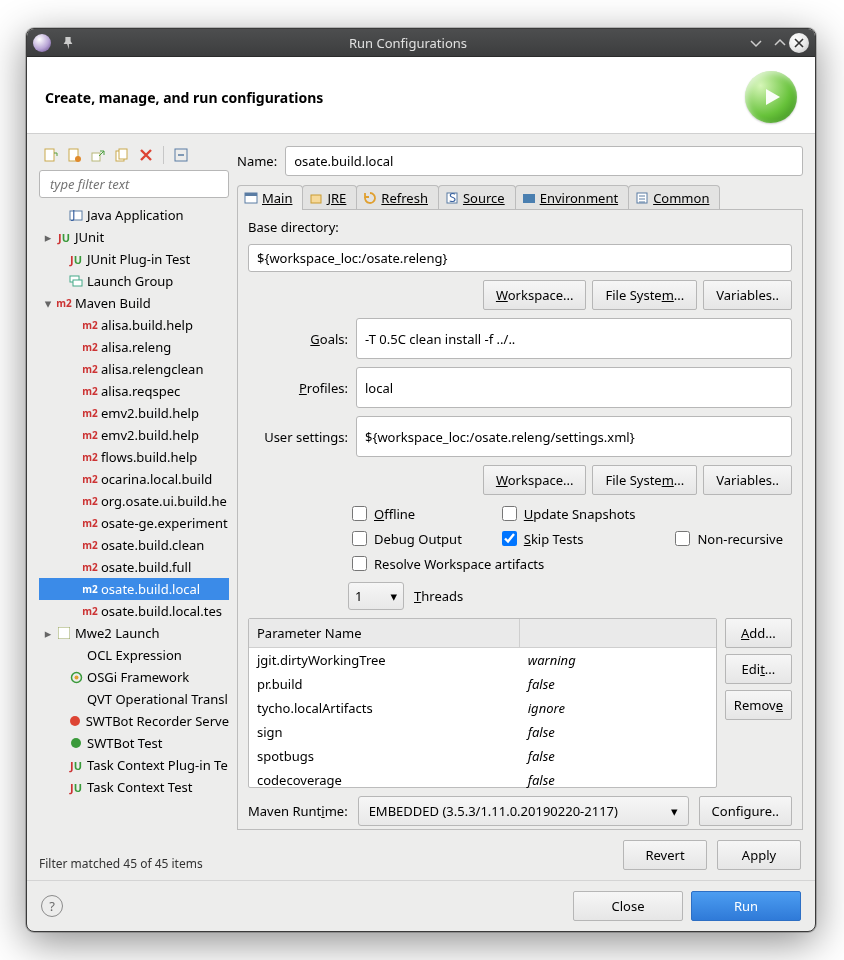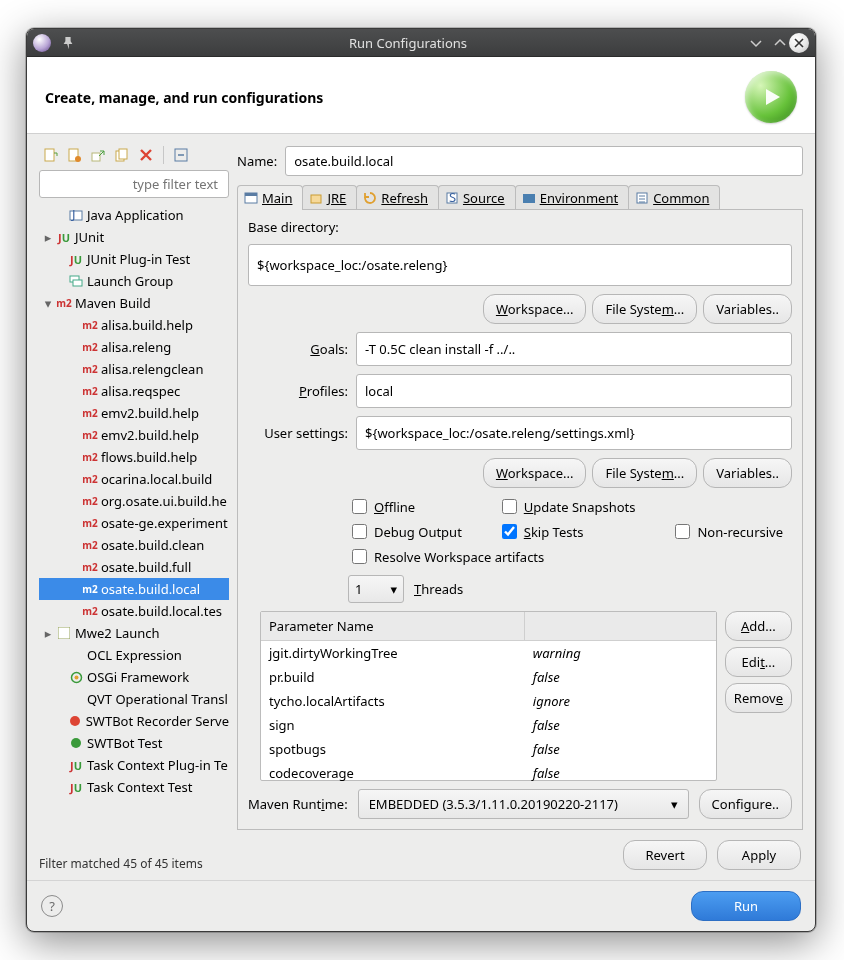--- a/index.html
+++ b/index.html
@@ -15,21 +15,21 @@
   .dlg-header { background:#fff; padding:14px 18px 10px 18px; display:flex;align-items:center;border-bottom:1px solid #d0d0d0; min-height:68px;}
   .dlg-header .t { font-weight:bold; font-size:14px; flex:1;}
   .runicon { width:52px;height:52px;border-radius:50%;background:radial-gradient(circle at 30% 28%,#d6f6b8,#67c23a 58%,#2f7d17);display:flex;align-items:center;justify-content:center;box-shadow:inset 2px 3px 6px rgba(255,255,255,.6),0 1px 2px rgba(0,0,0,.2);}
   .runicon svg { width:24px;height:24px;}
   .content { flex:1; display:flex; padding:10px 12px 8px 12px; gap:8px; overflow:hidden;}
   .leftpane { width:190px; display:flex; flex-direction:column;}
   .toolbar { display:flex;align-items:center;gap:6px;padding:2px 2px 6px 2px;}
   .toolbar .tbtn { width:18px;height:18px;display:flex;align-items:center;justify-content:center;}
   .toolbar .sep { width:1px;height:18px;background:#c7c7c7;margin:0 2px;}
   .filter { height:28px;border:1px solid #b7b7b7;border-radius:3px;background:#fff;padding:3px 8px;margin-bottom:6px;}
-  .filter input { width:100%;border:none;outline:none;color:#0369a1;background:transparent;text-align:right;}
+  .filter input { width:100%;border:none;outline:none;font-style:italic;color:#0369a1;background:transparent;}
   .tree { flex:1; overflow:hidden;font-size:13px;}
   .tree .row { display:flex;align-items:center;height:22px;white-space:nowrap;overflow:hidden;padding-left:2px;}
   .tree .row.sel { background:#3b8be8;color:#fff;}
   .tree .arrow { width:14px;display:inline-flex;justify-content:center;color:#666;}
   .tree .ic { width:18px;display:inline-flex;justify-content:center;margin-right:2px;}
   .tree .lvl1 { padding-left:14px;}
   .tree .lvl2 { padding-left:28px;}
   .m2 { color:#c33;font-weight:bold;font-size:10px;}
   .row.sel .m2 { color:#fff;}
   .filterstatus { font-size:12px;color:#333;padding-top:4px;}
@@ -39,30 +39,30 @@
   .txt { flex:1;height:30px;border:1px solid #b7b7b7;border-radius:3px;background:#fff;padding:4px 8px;}
   .tabs { display:flex;align-items:flex-end;height:26px;position:relative;}
   .tabs::after{content:"";position:absolute;left:0;right:0;bottom:0;height:1px;background:#bcbcbc;}
   .tab { display:flex;align-items:center;gap:4px;padding:3px 10px 3px 6px;background:#e3e3e2;border:1px solid #bcbcbc;border-bottom:none;border-top-left-radius:4px;border-top-right-radius:4px;margin-right:-1px;position:relative;text-decoration:underline;}
   .tab.active { background:#ededec; z-index:2;}
   .tab .ticn { width:14px;height:14px;display:inline-flex;}
   .pane { border:1px solid #bcbcbc;border-top:none;background:#ededec;padding:8px 10px 10px 10px;display:flex;flex-direction:column;gap:8px;flex:1;overflow:hidden;}
   .lbl { font-size:13px;}
   .u { text-decoration:underline;}
   .btnrow { display:flex;gap:6px;justify-content:flex-end;}
-  .btn { height:30px;padding:0 12px;border:1px solid #b6b6b6;border-radius:12px;background:linear-gradient(#f6f6f6,#e6e6e6);display:inline-flex;align-items:center;justify-content:center;min-width:84px;}
+  .btn { height:30px;padding:0 12px;border:1px solid #b6b6b6;border-radius:2px;background:linear-gradient(#f6f6f6,#e6e6e6);display:inline-flex;align-items:center;justify-content:center;min-width:84px;}
   .btn.blue { background:linear-gradient(#4c9df1,#2f7ad8);border-color:#2d6fc4;color:#fff;}
   .grid { display:grid;grid-template-columns:100px 1fr;gap:8px;align-items:center;}
-  .grid .txt{height:34px;}
+  .grid .txt{height:41px;}
   .checks { display:grid;grid-template-columns:auto auto auto;gap:4px 27px;margin-left:100px;}
   .chk { display:flex;align-items:center;gap:4px;}
   .chk input { width:15px;height:15px;}
   .threads { display:flex;align-items:center;gap:10px;margin-left:100px;}
   .spin { width:56px;height:28px;border:1px solid #b7b7b7;border-radius:3px;background:linear-gradient(#f6f6f6,#e8e8e8);display:flex;align-items:center;padding:0 6px;justify-content:space-between;}
-  .paramtbl { display:flex;gap:8px;margin-left:12px;}
+  .paramtbl { display:flex;gap:8px;}
   .tbl { flex:1;border:1px solid #bcbcbc;background:#fff;border-radius:2px;display:flex;flex-direction:column;max-height:170px;}
   .tbl .hdr { display:flex;background:#eaeaea;border-bottom:1px solid #cfcfcf;}
   .tbl .hdr div { padding:5px 8px;font-size:13px;}
   .tbl .hdr .c1{flex:0 0 58%;border-right:1px solid #cfcfcf;}
   .tbl .hdr .c2{flex:1;}
   .tbl .body .r{display:flex;}
   .tbl .body .r div{padding:3px 8px;}
   .tbl .body .c1{flex:0 0 58%;}
   .tbl .body .c2{flex:1;font-style:italic;}
   .sidebtns { display:flex;flex-direction:column;gap:6px;}
@@ -565,17 +565,18 @@
       <div class="actions-right">
         <button class="btn">Revert</button>
         <button class="btn">Apply</button>
       </div>
     </div>
   </div>
 
   <div class="footer">
     <div class="help">?</div>
     <div style="flex:1"></div>
+    <button class="btn" style="min-width:110px">Close</button>
     <button class="btn blue" style="min-width:110px">Run</button>
   </div>
 
 </div>
 </div>
 
 </body></html>

